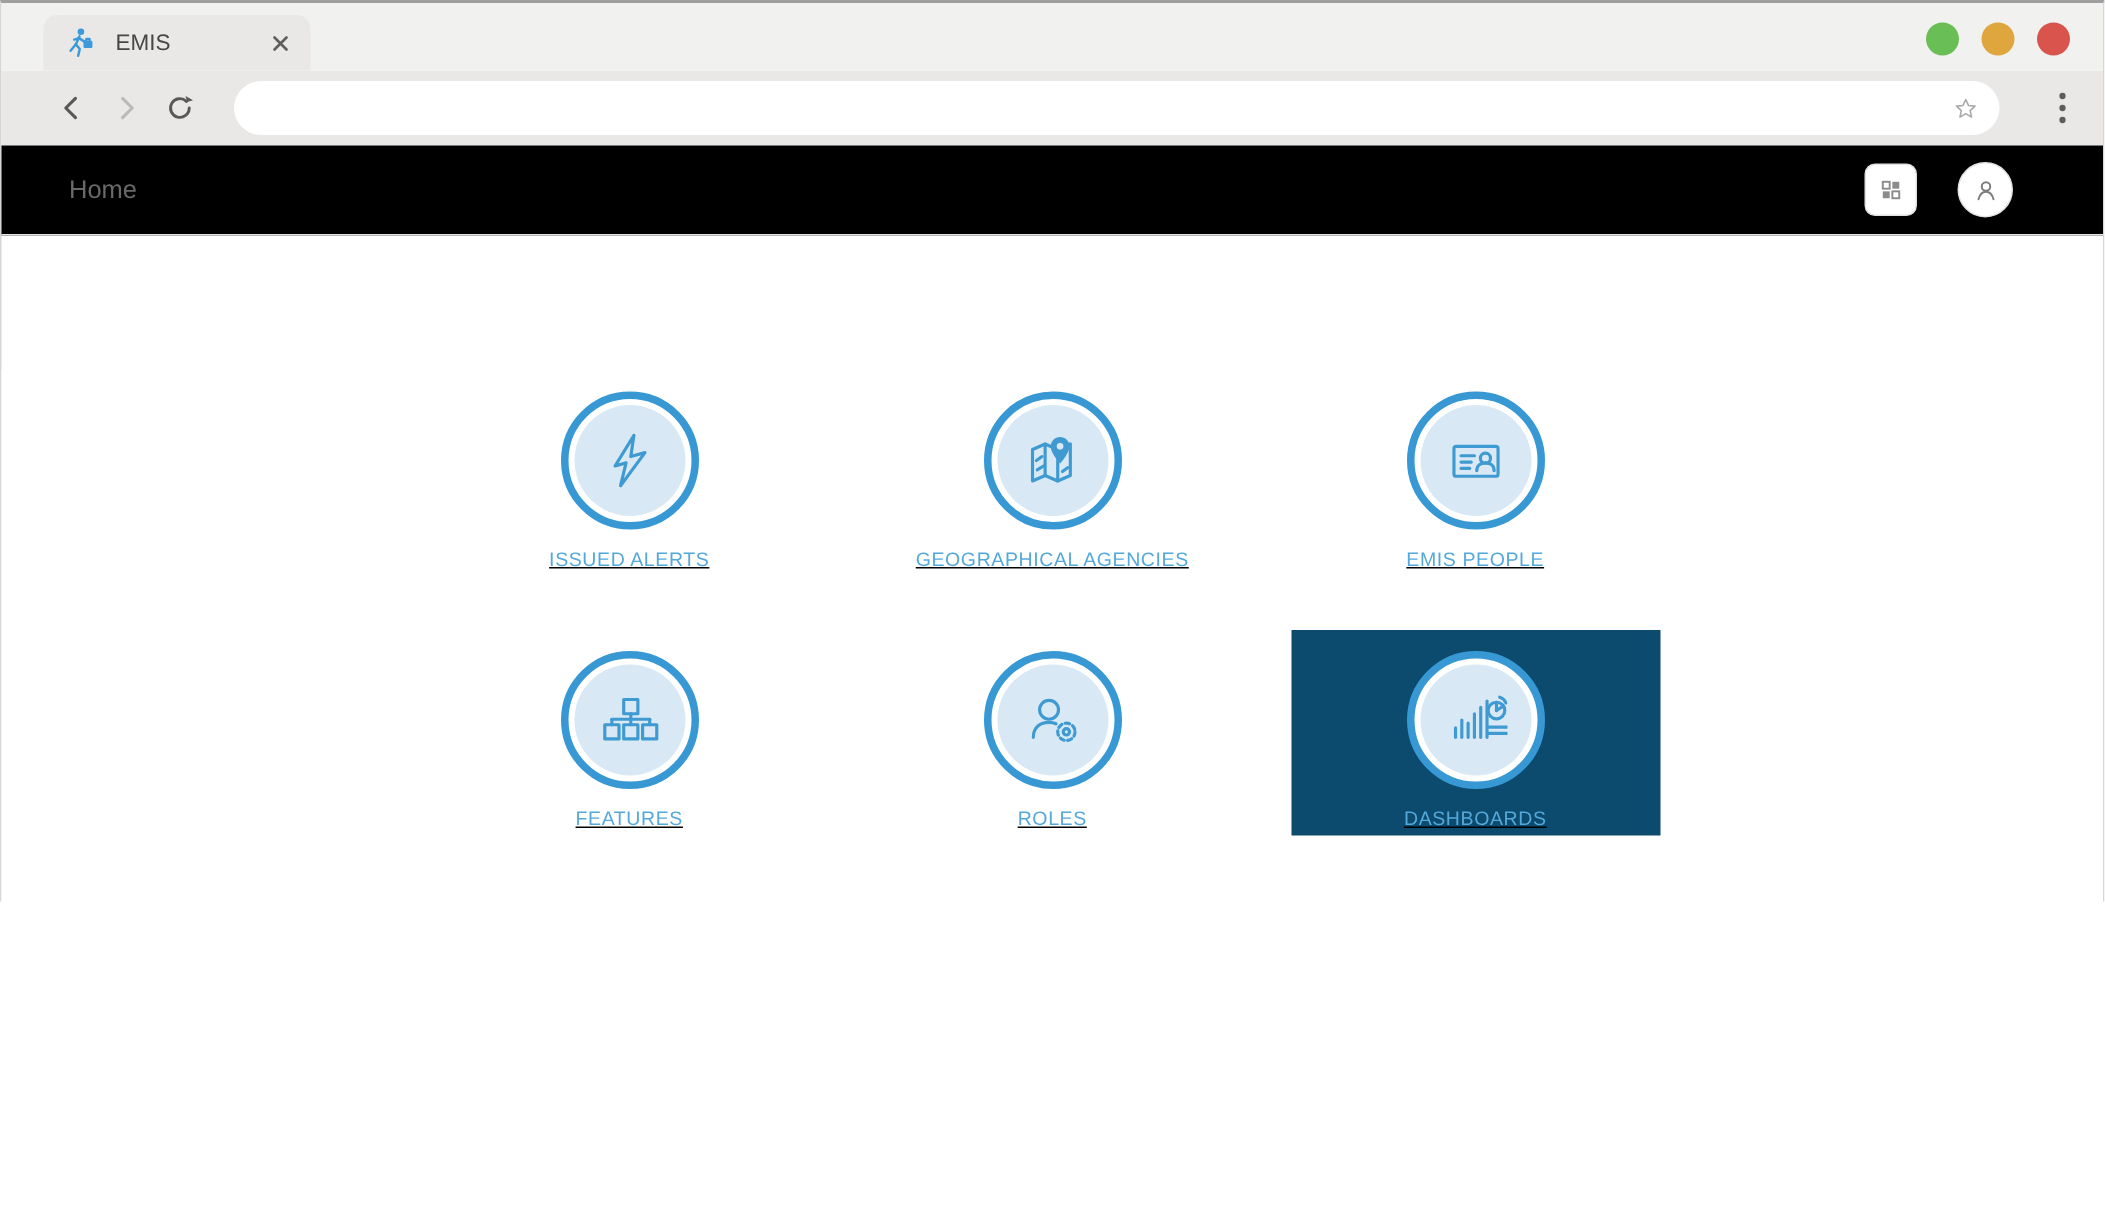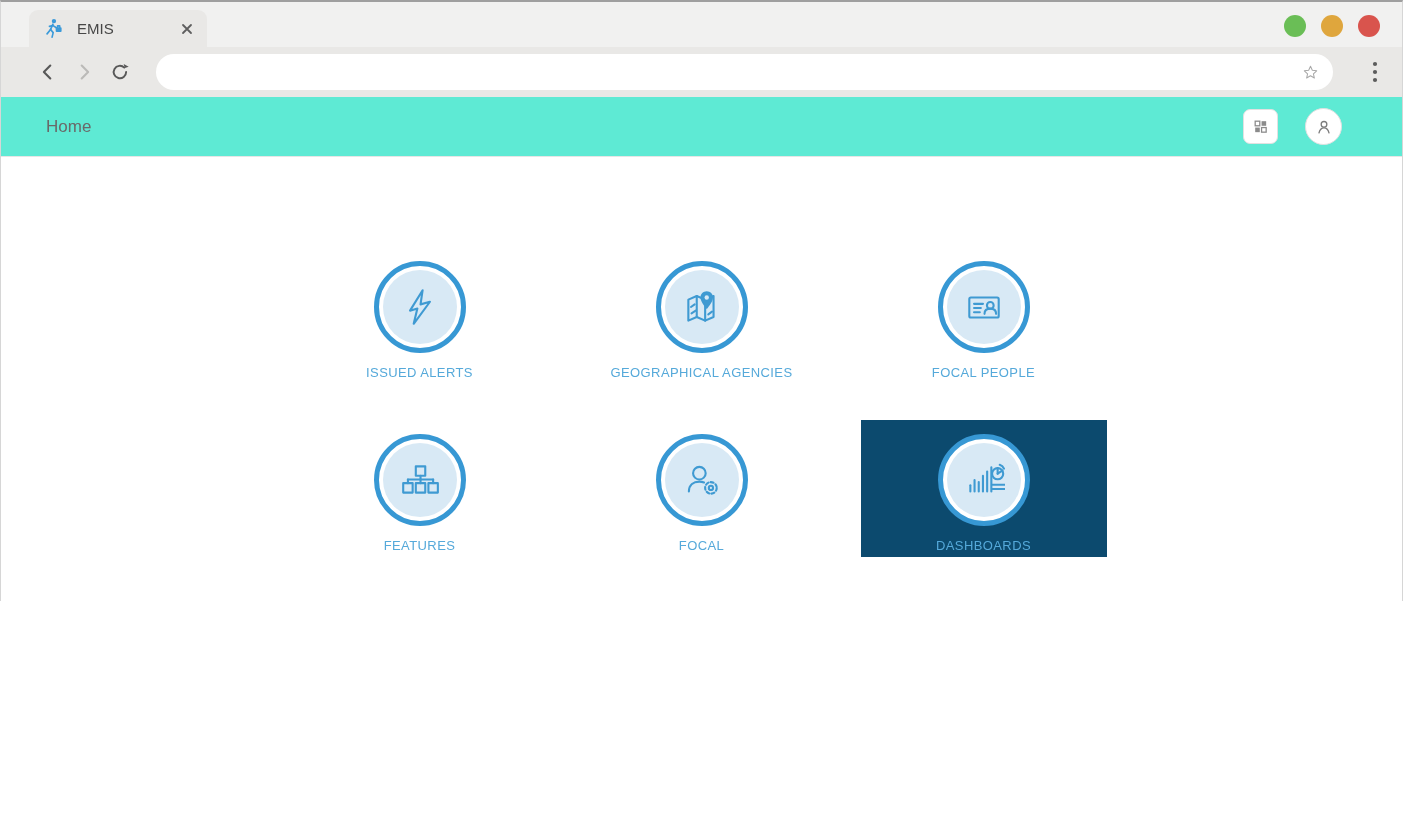--- a/index.html
+++ b/index.html
@@ -6,20 +6,21 @@
   html, body { width: 1403px; height: 813px; overflow: hidden; }
   body { font-family: "Liberation Sans", sans-serif; background: #fff; }
 
   .window {
     width: 1403px; height: 601px;
     border-top: 2px solid #9f9f9f;
     border-left: 1px solid #d6d6d6;
     border-right: 1px solid #d6d6d6;
     background: #fff;
     position: relative;
+    text-decoration: underline;
   }
 
   
   .tabstrip {
     height: 45px;
     background: #f1f1f0;
     position: relative;
   }
   .tab {
     position: absolute;
@@ -75,21 +76,21 @@
     flex: 1; border: none; outline: none;
     font-size: 14px; color: #333; background: transparent;
     font-family: "Liberation Sans", sans-serif;
   }
   .star-btn { width: 26px; height: 26px; display: flex; align-items: center; justify-content: center; cursor: pointer; flex: none; }
   .kebab-btn { width: 24px; height: 26px; display: flex; align-items: center; justify-content: center; cursor: pointer; flex: none; }
 
   
   .pageheader {
     height: 60px;
-    background: #5eead4;
+    background: #000000;
     border-bottom: 1px solid #e6e6e6;
     display: flex; align-items: center;
     padding: 0 60px 0 45px;
   }
   .page-title { font-size: 17px; color: #696969; }
   .header-actions { margin-left: auto; display: flex; align-items: center; gap: 27px; }
   .apps-btn {
     width: 35px; height: 35px;
     border: 1px solid #e1e1e1; border-radius: 7px;
     background: #fff;
@@ -273,21 +274,21 @@
             <svg class="tile-icon" width="42" height="42" viewBox="0 0 40 40">
               <rect x="6" y="11" width="28" height="19" rx="1.5"></rect>
               <path d="M10.5 17 H19"></path>
               <path d="M10.5 21 H17"></path>
               <path d="M10.5 25 H16"></path>
               <circle cx="26" cy="18.5" r="3.2"></circle>
               <path d="M20.5 26.5 c0-3.5 2.5-5 5.5-5 s5.5 1.5 5.5 5"></path>
             </svg>
           </div>
         </div>
-        <div class="tile-label">FOCAL PEOPLE</div>
+        <div class="tile-label">EMIS PEOPLE</div>
       </div>
 
       <div class="tile">
         <div class="tile-circle">
           <div class="tile-circle-inner">
             <svg class="tile-icon" width="42" height="42" viewBox="0 0 40 40">
               <rect x="16" y="7" width="9" height="9"></rect>
               <path d="M20.5 16 V19.5"></path>
               <path d="M8.5 19.5 H32.5"></path>
               <path d="M8.5 19.5 V23"></path>
@@ -306,21 +307,21 @@
         <div class="tile-circle">
           <div class="tile-circle-inner">
             <svg class="tile-icon" width="42" height="42" viewBox="0 0 40 40">
               <circle cx="17.5" cy="13.5" r="6"></circle>
               <path d="M7.5 31 c0-6.5 4.5-9.5 10-9.5 c1.6 0 3.1 0.3 4.4 0.9"></path>
               <circle cx="28.5" cy="27.5" r="5.5" stroke-dasharray="2.8 2.2"></circle>
               <circle cx="28.5" cy="27.5" r="2"></circle>
             </svg>
           </div>
         </div>
-        <div class="tile-label">FOCAL</div>
+        <div class="tile-label">ROLES</div>
       </div>
 
       <div class="tile highlighted">
         <div class="tile-circle">
           <div class="tile-circle-inner">
             <svg class="tile-icon" width="42" height="42" viewBox="0 0 40 40">
               <path d="M7 31 V25"></path>
               <path d="M11 31 V20"></path>
               <path d="M15 31 V22"></path>
               <path d="M19 31 V16"></path>

